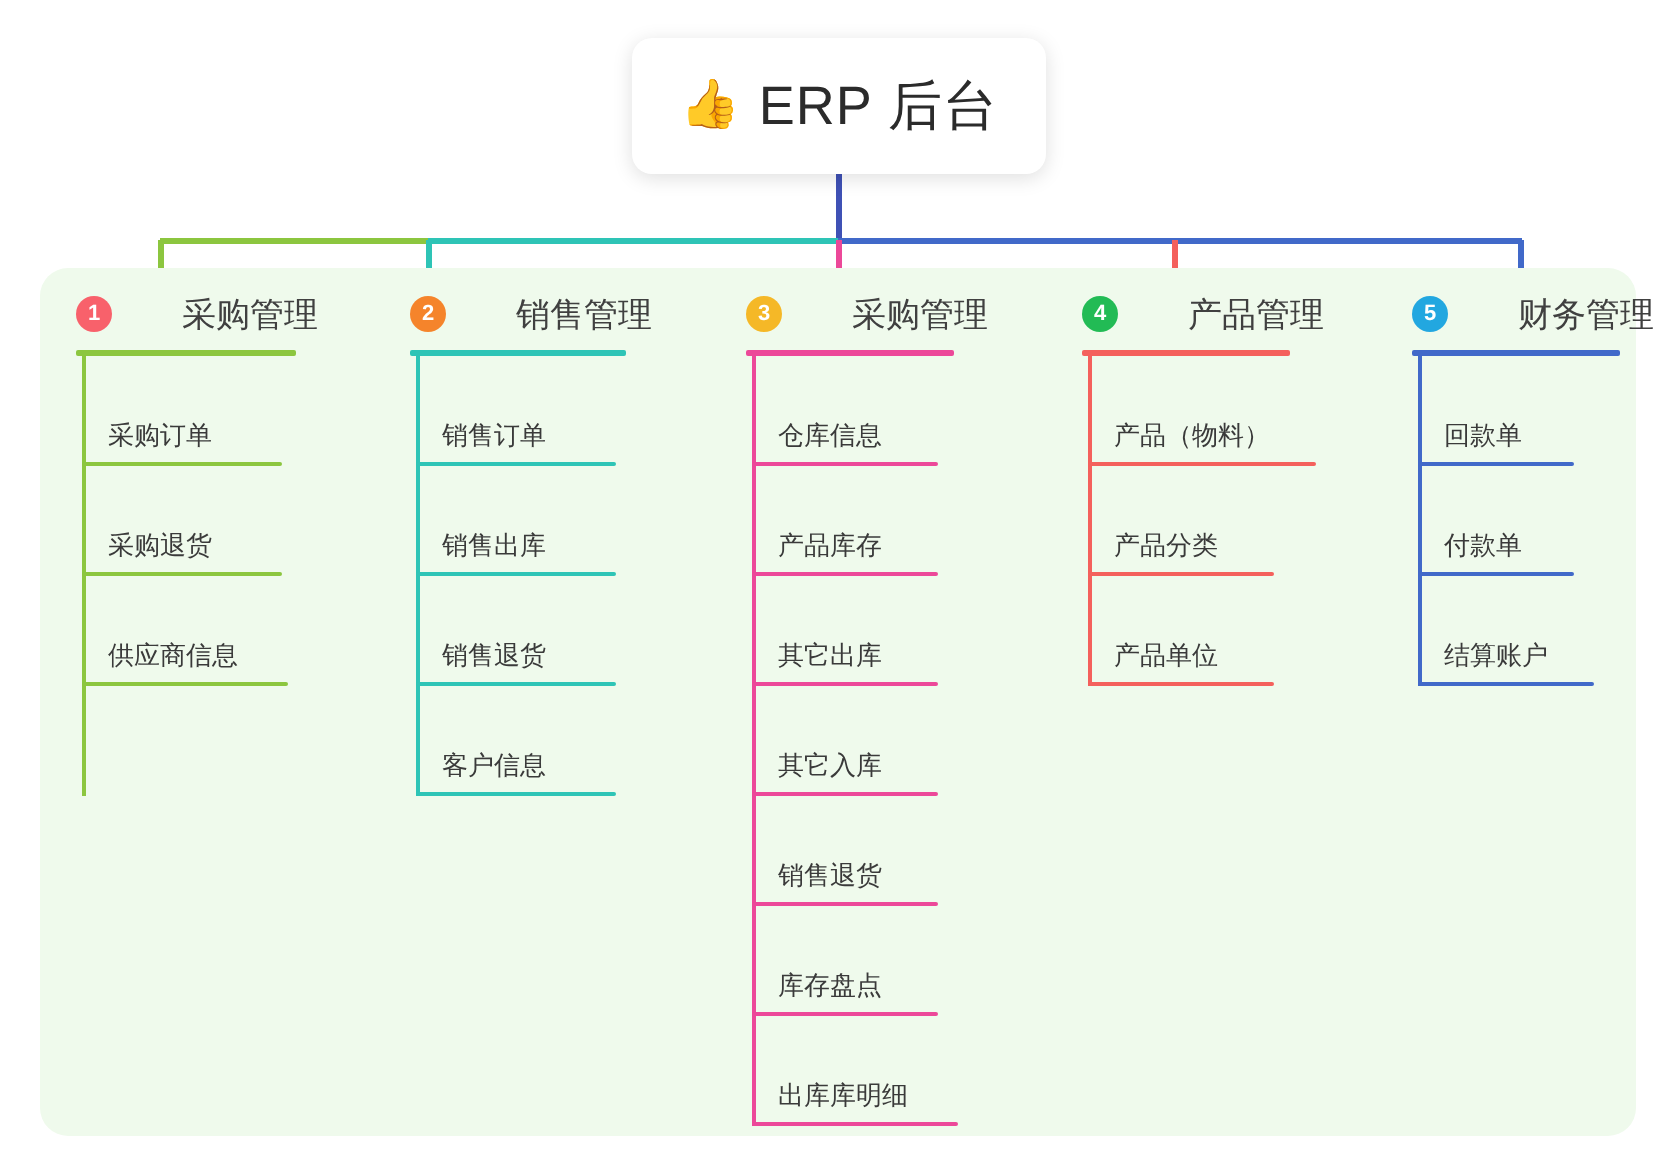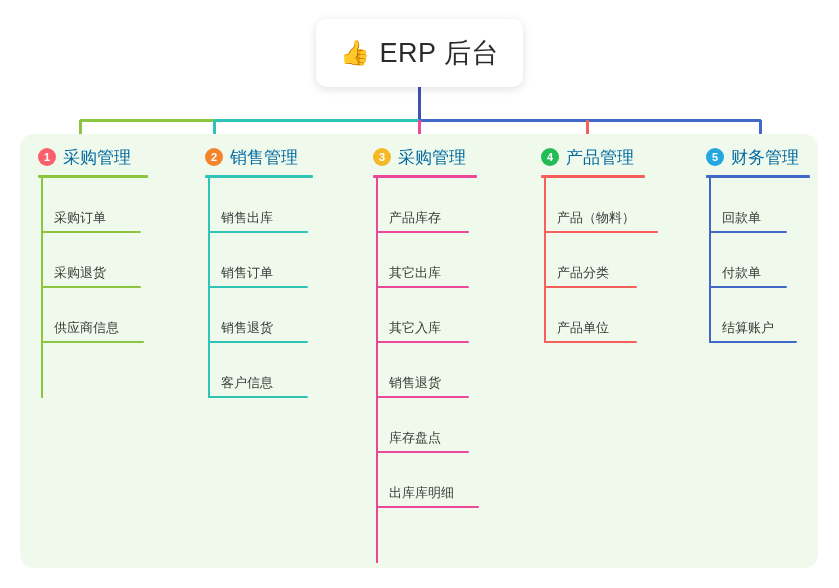--- a/index.html
+++ b/index.html
@@ -91,21 +91,22 @@
     border-radius: 50%;
     color: #ffffff;
     font-size: 11px;
     line-height: 18px;
     text-align: center;
     font-weight: bold;
     flex: 0 0 auto;
   }
   .col-title {
     font-size: 17px;
-    color: #0369a1;
+    color: #404040;
+    margin-left: 28px;
   }
   .col-underline {
     height: 3px;
     margin-top: 5px;
     border-radius: 1px;
   }
 
   
   .branch {
     position: relative;
@@ -194,47 +195,51 @@
 
   <div class="column" id="col-1" style="left:205px;">
     <div class="col-head">
       <span class="badge" style="background: rgb(245, 132, 43);">2</span>
       <span class="col-title">销售管理</span>
     </div>
     <div class="col-underline" style="width: 108px; background: rgb(46, 196, 182);"></div>
     <div class="branch">
       <div class="spine" style="background: rgb(46, 196, 182); height: 220px;"></div>
       <div class="leaf">
+        <span class="leaf-label">销售订单</span>
+        <span class="leaf-rule" style="width: 100px; background: rgb(46, 196, 182);"></span>
+      </div>
+      <div class="leaf">
         <span class="leaf-label">销售出库</span>
         <span class="leaf-rule" style="width: 100px; background: rgb(46, 196, 182);"></span>
       </div>
       <div class="leaf">
-        <span class="leaf-label">销售订单</span>
-        <span class="leaf-rule" style="width: 100px; background: rgb(46, 196, 182);"></span>
-      </div>
-      <div class="leaf">
         <span class="leaf-label">销售退货</span>
         <span class="leaf-rule" style="width: 100px; background: rgb(46, 196, 182);"></span>
       </div>
       <div class="leaf">
         <span class="leaf-label">客户信息</span>
         <span class="leaf-rule" style="width: 100px; background: rgb(46, 196, 182);"></span>
       </div>
     </div>
   </div>
 
   <div class="column" id="col-2" style="left:373px;">
     <div class="col-head">
       <span class="badge" style="background: rgb(245, 184, 39);">3</span>
       <span class="col-title">采购管理</span>
     </div>
     <div class="col-underline" style="width: 104px; background: rgb(236, 72, 153);"></div>
     <div class="branch">
       <div class="spine" style="background: rgb(236, 72, 153); height: 385px;"></div>
       <div class="leaf">
+        <span class="leaf-label">仓库信息</span>
+        <span class="leaf-rule" style="width: 93px; background: rgb(236, 72, 153);"></span>
+      </div>
+      <div class="leaf">
         <span class="leaf-label">产品库存</span>
         <span class="leaf-rule" style="width: 93px; background: rgb(236, 72, 153);"></span>
       </div>
       <div class="leaf">
         <span class="leaf-label">其它出库</span>
         <span class="leaf-rule" style="width: 93px; background: rgb(236, 72, 153);"></span>
       </div>
       <div class="leaf">
         <span class="leaf-label">其它入库</span>
         <span class="leaf-rule" style="width: 93px; background: rgb(236, 72, 153);"></span>

